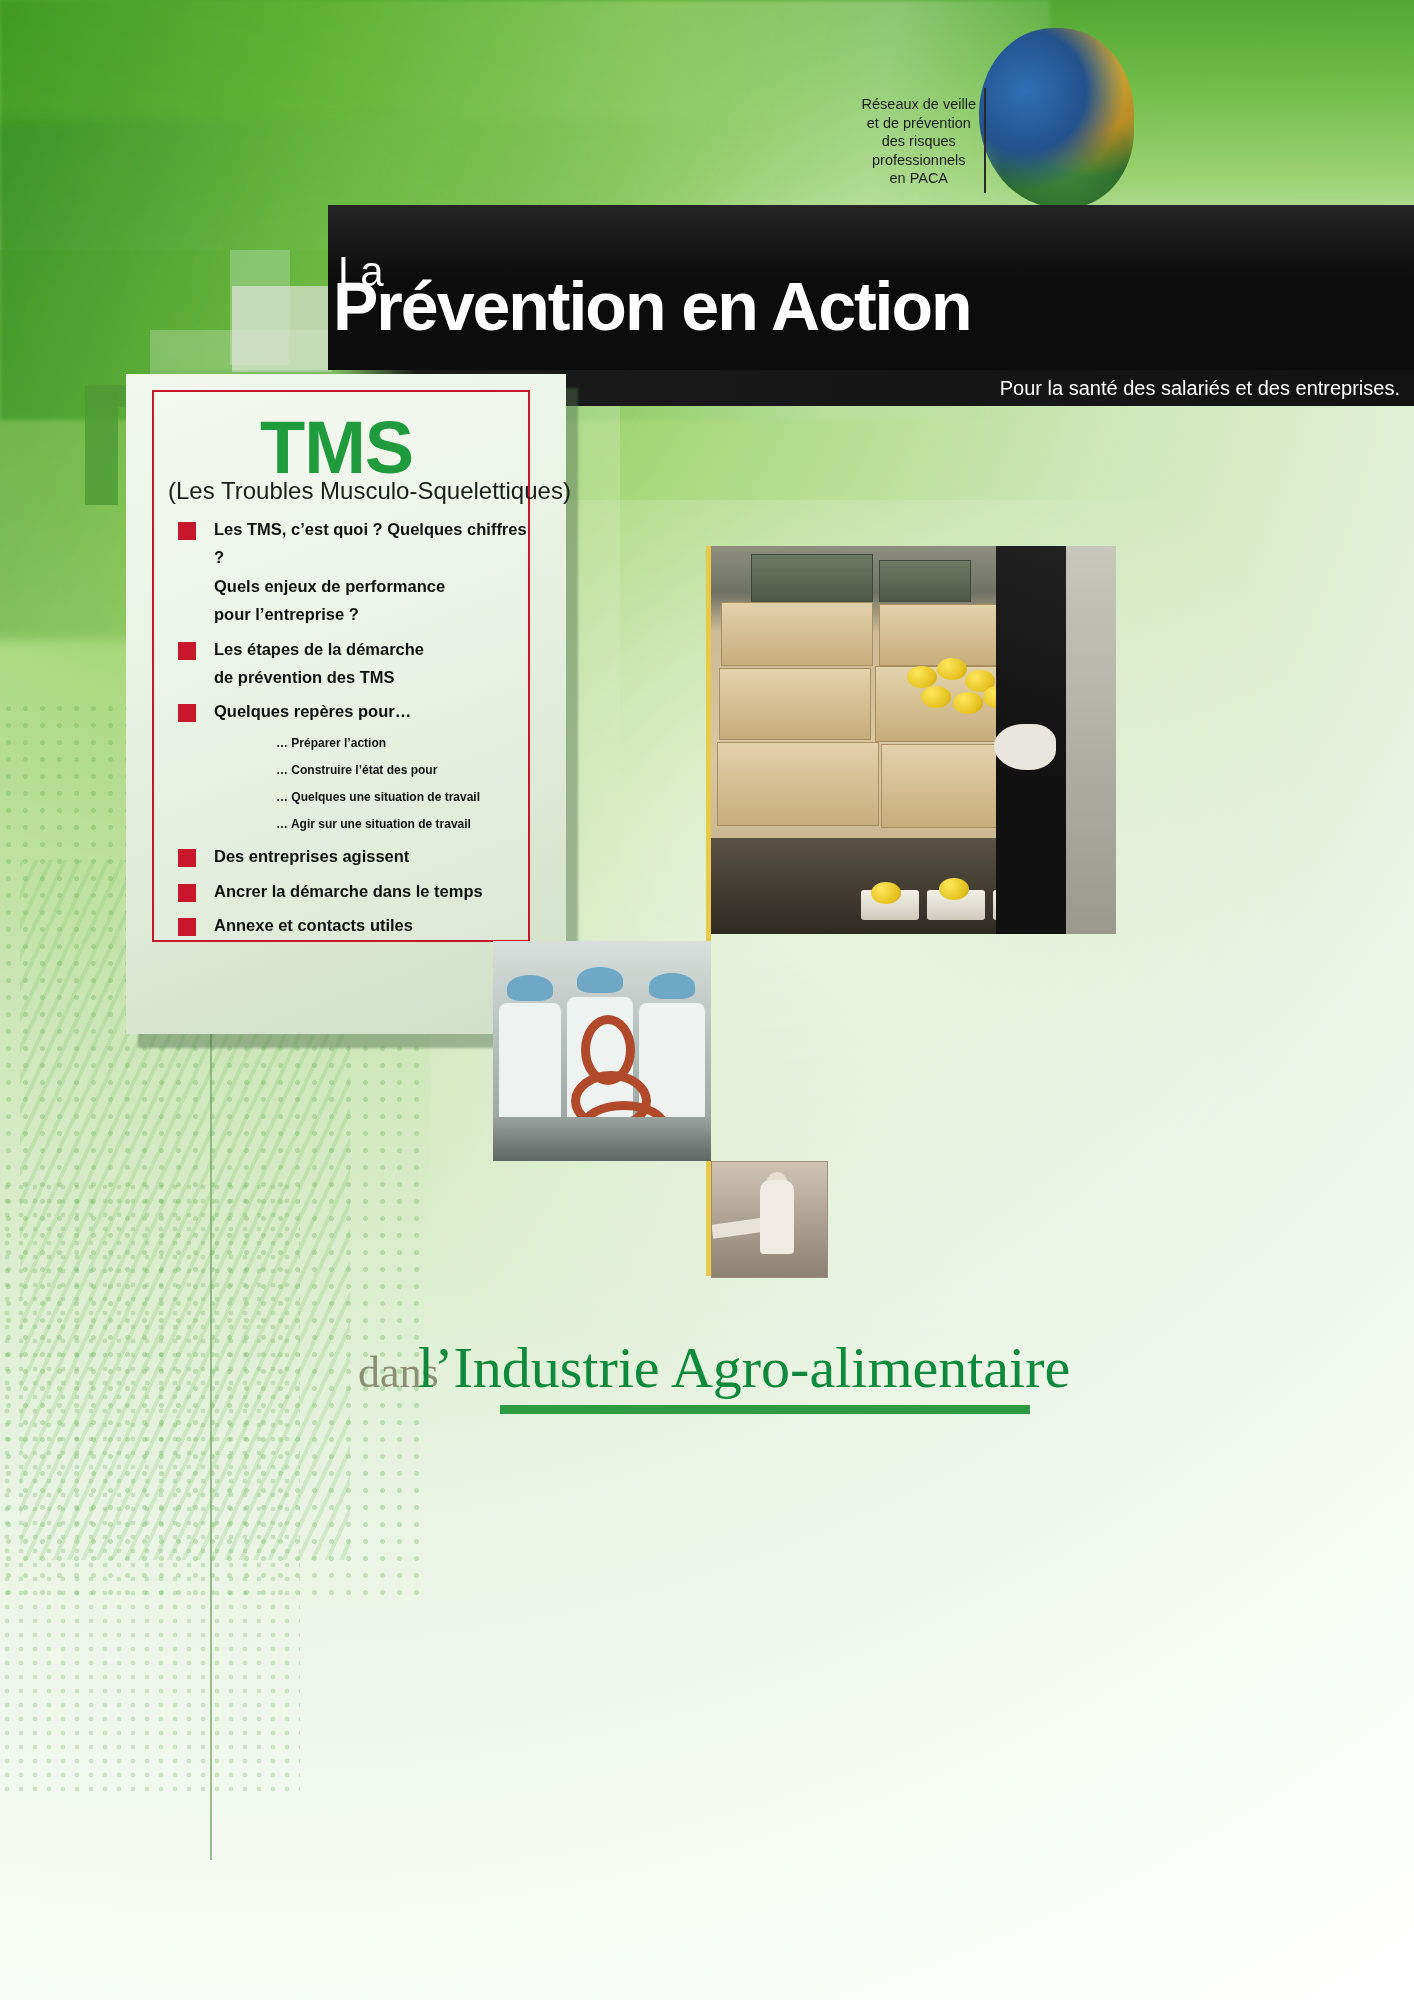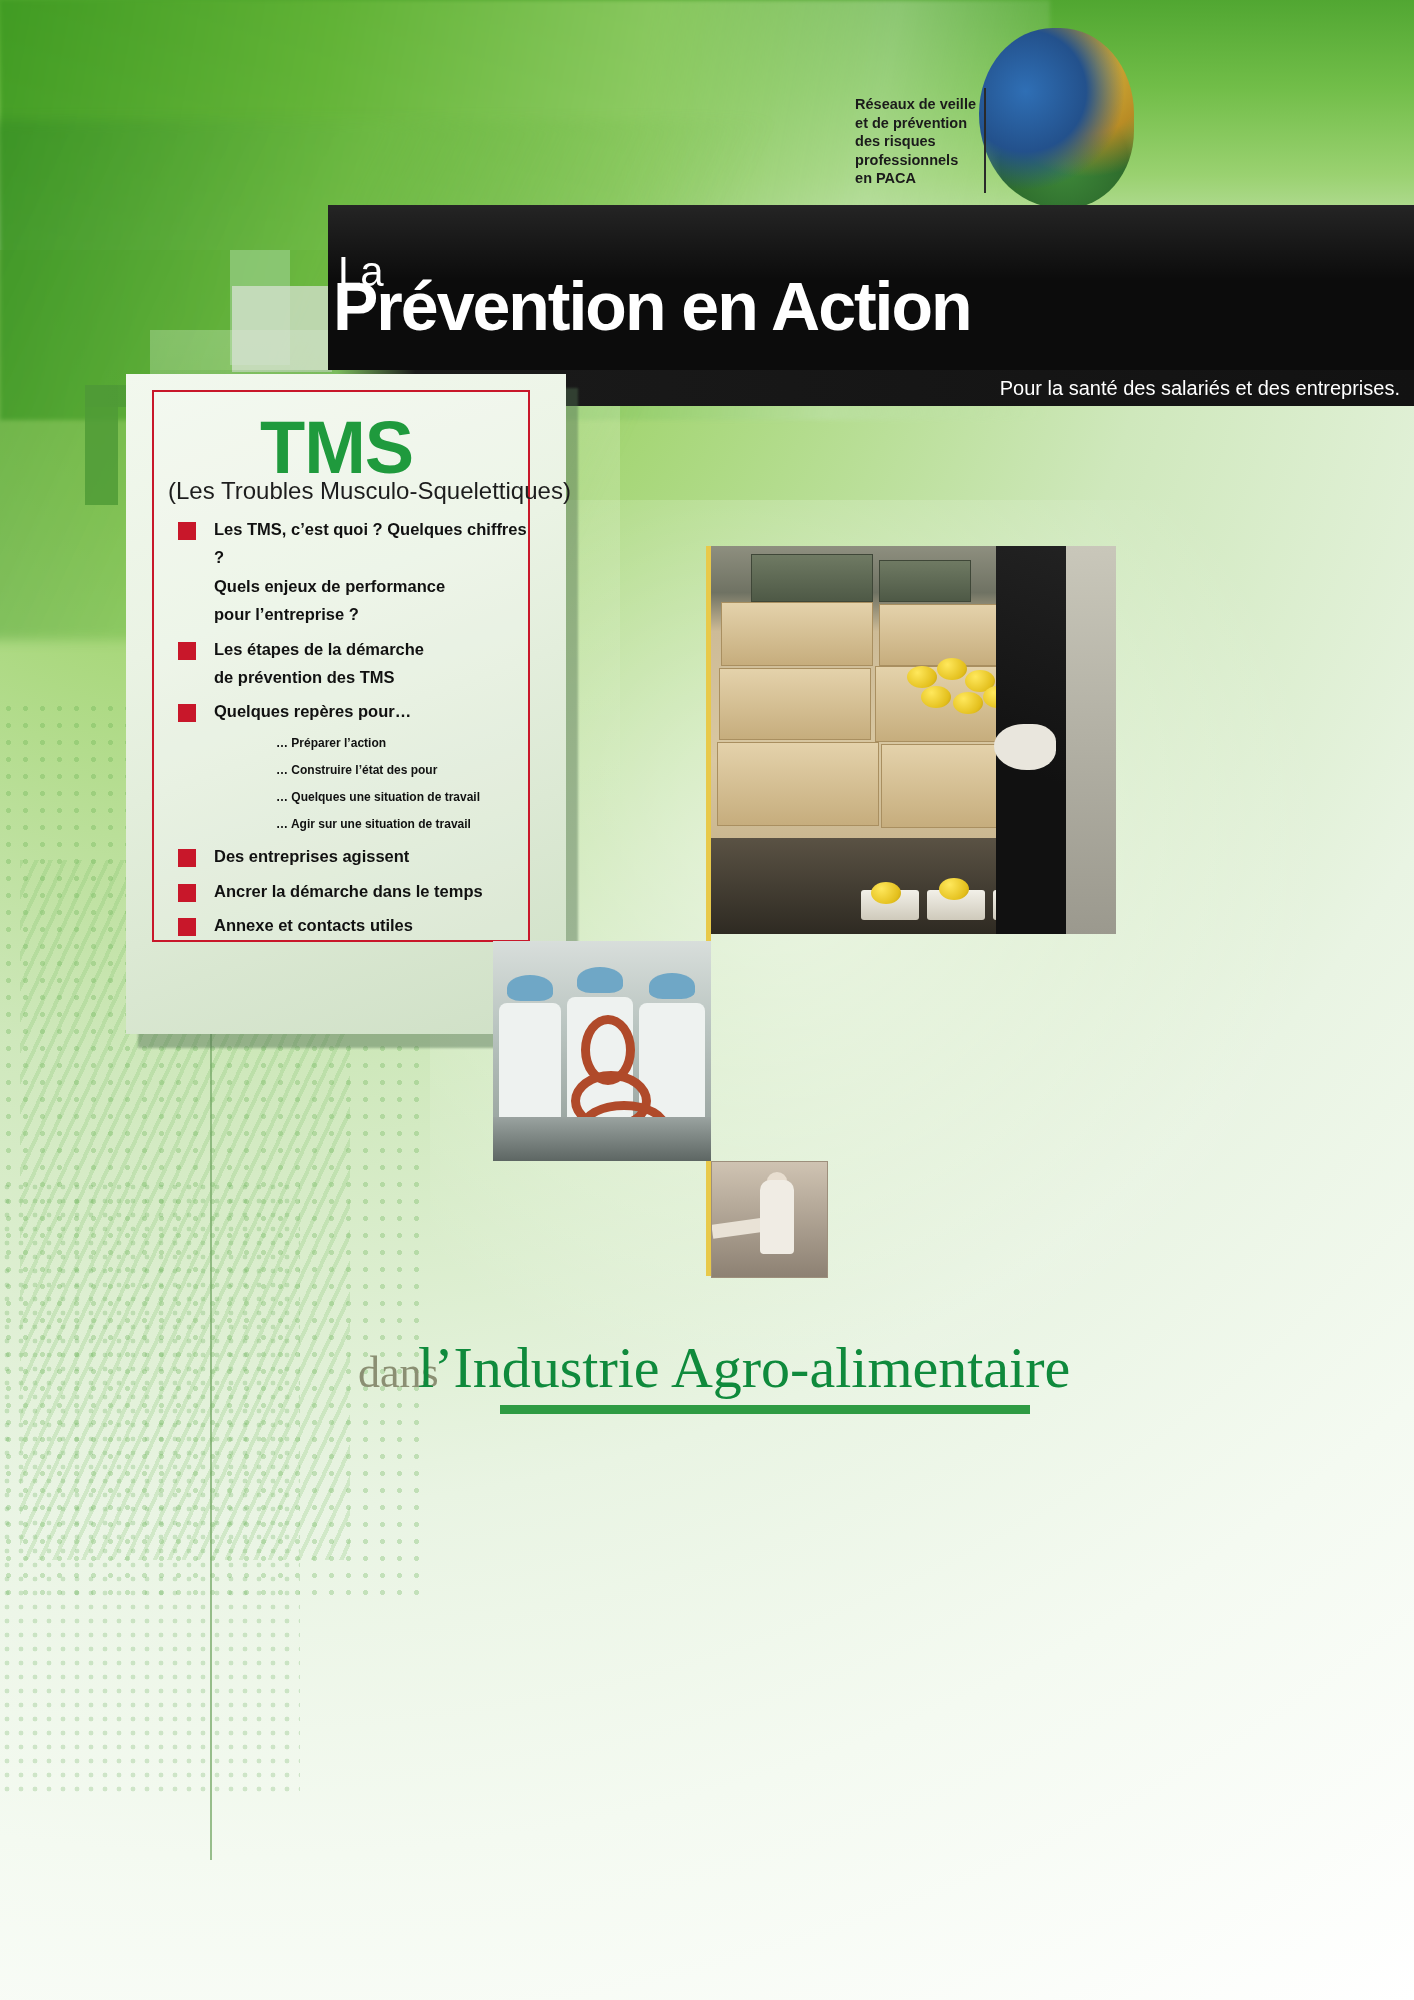--- a/index.html
+++ b/index.html
@@ -108,21 +108,21 @@
     color:#ffffff;font-size:20px;font-weight:normal;
   }
   .hdr-grey-block{
     position:absolute;left:232px;top:286px;width:100px;height:86px;
     background:rgba(215,225,210,.75);
   }
 
   
   .veille{
     position:absolute;right:438px;top:95px;
-    text-align:left;color:#1b1b1b;font-size:14.5px;font-weight:bold;line-height:1.28;
+    text-align:center;color:#1b1b1b;font-size:14.5px;font-weight:normal;line-height:1.28;
   }
   .veille-rule{
     position:absolute;right:428px;top:88px;width:2px;height:105px;background:#2a2a2a;
   }
   .logo-art{
     position:absolute;right:280px;top:28px;width:155px;height:180px;
     background:
       radial-gradient(circle at 30% 35%, #2f6fb5 0%, #23518c 38%, rgba(20,60,110,0) 62%),
       radial-gradient(circle at 70% 25%, #d8b83f 0%, #b98c25 35%, rgba(160,120,30,0) 60%),
       radial-gradient(circle at 55% 75%, #3f8a3a 0%, #2d6b2c 40%, rgba(30,90,30,0) 66%),

